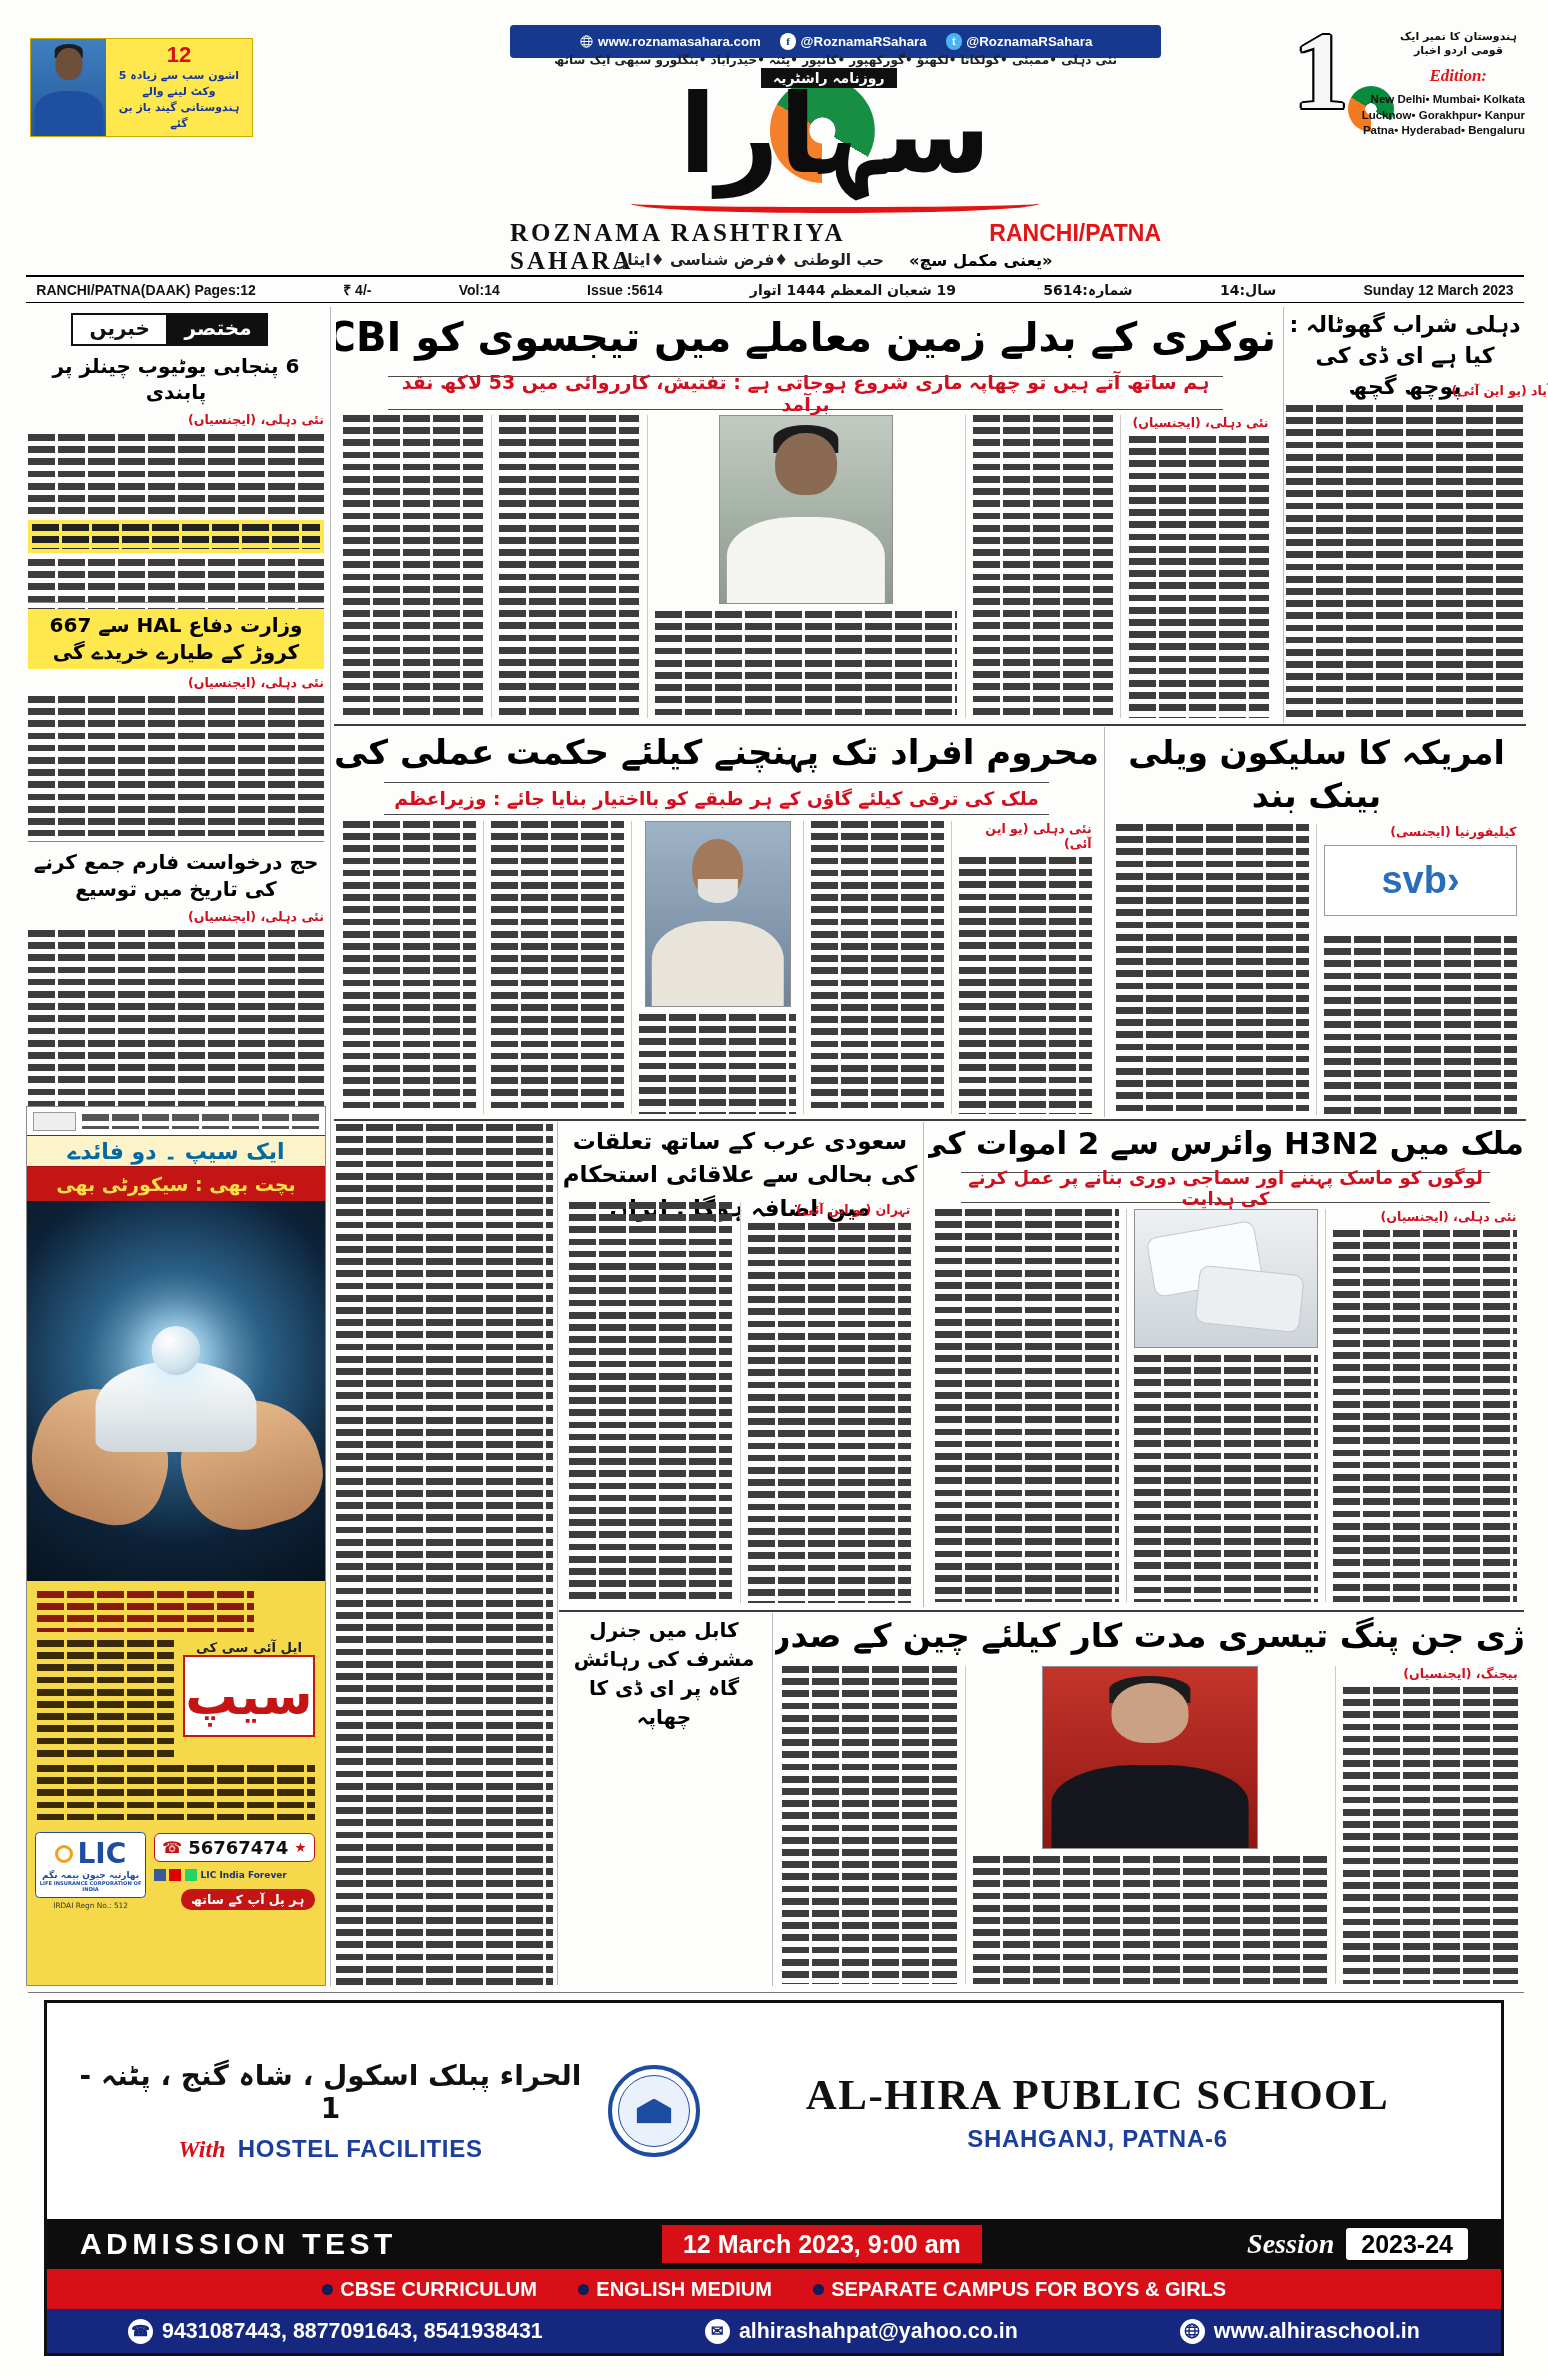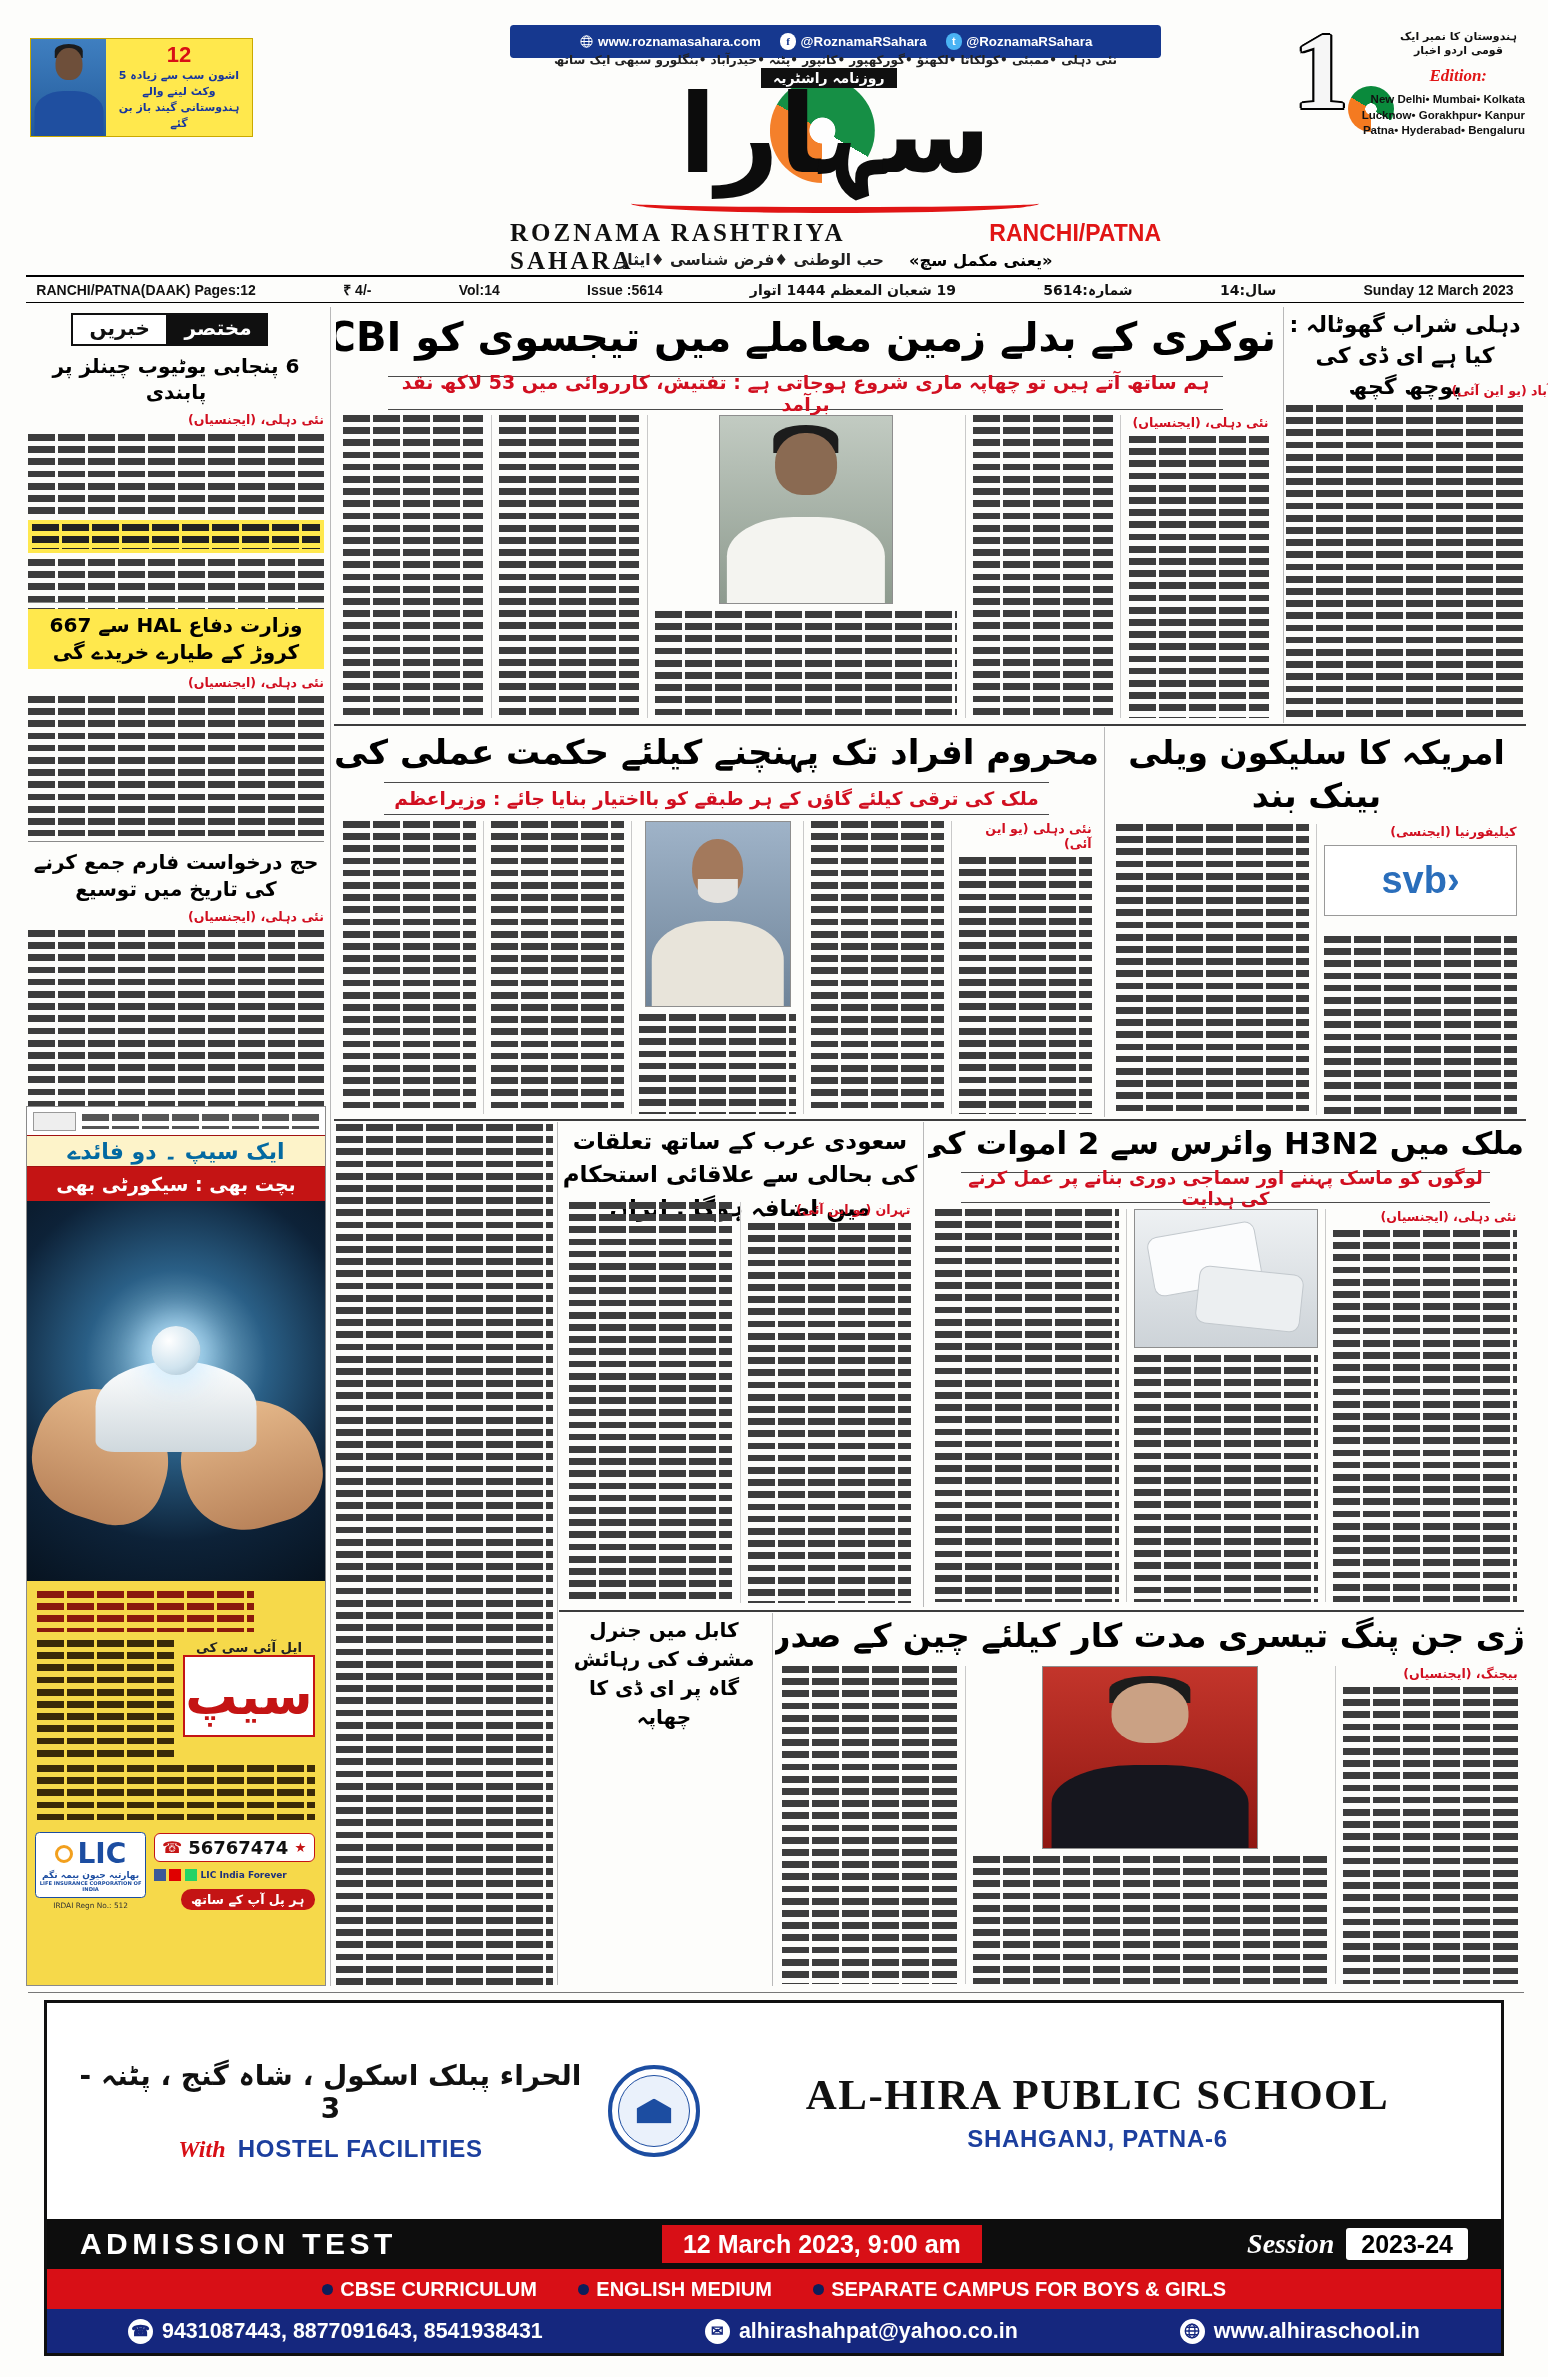--- a/index.html
+++ b/index.html
@@ -156,21 +156,21 @@
     <div class="by ur" style="margin-top:6px">نئی دہلی، (ایجنسیاں)</div>
     <div class="txt" style="height:176px"></div>
   </div>
 
   <div class="abs" style="left:26px;top:1106px;width:300px;height:880px;border:0.7px solid #8a8a8a;display:flex;flex-direction:column">
     <div style="height:28px;background:#fff;display:flex;align-items:center;gap:6px;padding:0 6px">
       <div style="width:43px;height:19px;border:0.7px solid #999;background:#eee"></div>
       <div class="txt" style="flex:1;height:15px;--ink:#555"></div>
     </div>
     <div class="ur" style="height:32px;background:#fdf3c9;border-top:1.5px solid #a11212;border-bottom:1.5px solid #a11212;color:#0369a1;font-weight:bold;font-size:22px;display:flex;align-items:center;justify-content:center">ایک سیپ ۔ دو فائدے</div>
-    <div class="ur" style="height:34px;background:#c41414;color:#ffffff;font-weight:bold;font-size:19px;display:flex;align-items:center;justify-content:center">بچت بھی : سیکورٹی بھی</div>
+    <div class="ur" style="height:34px;background:#c41414;color:#fde047;font-weight:bold;font-size:19px;display:flex;align-items:center;justify-content:center">بچت بھی : سیکورٹی بھی</div>
     <div style="height:380px;position:relative;overflow:hidden;background:radial-gradient(circle at 50% 42%,#9fd4ee 0%,#2a5f86 34%,#0d2238 68%,#071320 100%)">
       <div class="hand" style="left:2%;bottom:16%;transform:rotate(18deg)"></div>
       <div class="hand" style="right:2%;bottom:14%;transform:rotate(-16deg)"></div>
       <div class="shell"></div>
       <div class="pearl"></div>
     </div>
     <div class="ur" style="flex:1;background:#f6d94a;padding:10.3px">
       <div class="txt" style="height:41px;width:78%;margin-right:auto;--gap:#f6d94a;--ink:#8a1a0d"></div>
       <div style="display:flex;gap:9px;margin-top:7.4px">
         <div style="flex:0 0 124px;text-align:center">
@@ -340,21 +340,21 @@
   <div class="hline" style="left:334px;top:1119px;width:1192px"></div>
   <div class="vline" style="left:557px;top:1122px;height:863px"></div>
   <div class="vline" style="left:923px;top:1122px;height:485px"></div>
   <div class="hline" style="left:559px;top:1610px;width:965px"></div>
   <div class="vline" style="left:772px;top:1613px;height:373px"></div>
   <div class="abs" style="left:28px;top:1992px;width:1496px;height:0.7px;background:#777"></div>
 
   <div class="abs" style="left:44px;top:2000px;width:1460px;height:356px;border:3px solid #101010;background:#fff;display:flex;flex-direction:column">
     <div style="flex:1;display:flex;align-items:center;padding:0 25px;gap:19px">
       <div style="flex:0 0 517px;text-align:center">
-        <div class="ur" style="font-size:28px;font-weight:bold">الحراء پبلک اسکول ، شاہ گنج ، پٹنہ - 3</div>
+        <div class="ur" style="font-size:28px;font-weight:bold">الحراء پبلک اسکول ، شاہ گنج ، پٹنہ - 1</div>
         <div style="margin-top:10.3px">
           <span style="font-family:'Liberation Serif',serif;font-style:italic;font-weight:bold;font-size:24px;color:#d80f16">With</span>
           <span style="font-weight:bold;font-size:24px;color:#1c3f9e;letter-spacing:0.7px;margin-left:9px">HOSTEL FACILITIES</span>
         </div>
       </div>
       <div class="crest">
           <div class="inner"></div>
           <div class="bld"></div>
         </div>
       <div style="flex:1;text-align:center">

